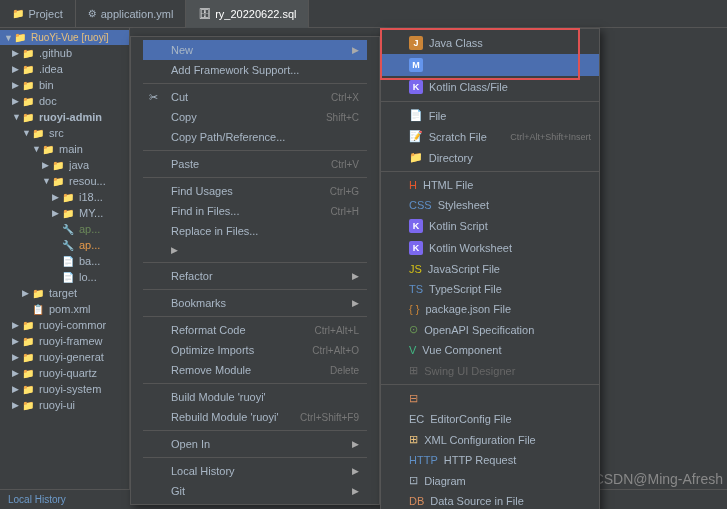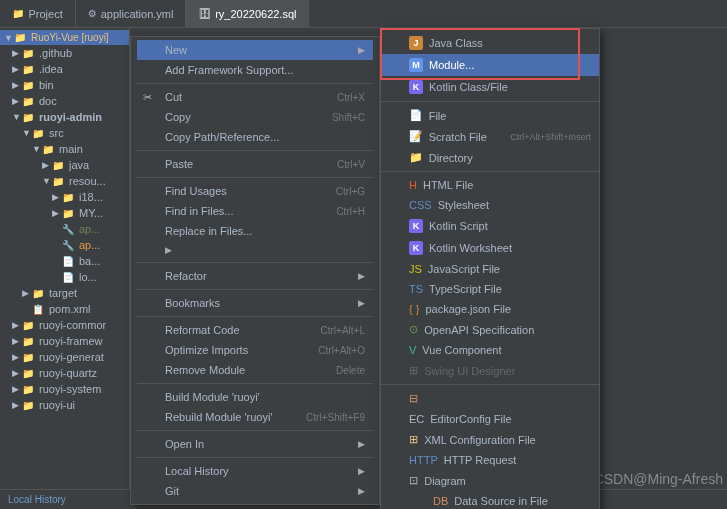--- a/index.html
+++ b/index.html
@@ -100,21 +100,21 @@
     
     .ctx-menu {
       position: absolute;
       top: 8px;
       left: 0px;
       width: 250px;
       background: #3c3f41;
       border: 1px solid #555;
       box-shadow: 3px 3px 8px rgba(0,0,0,0.5);
       z-index: 10;
-      padding: 3px 6px;
+      padding: 3px 12px;
     }
     .ctx-item {
       padding: 4px 8px 4px 28px;
       display: flex;
       align-items: center;
       justify-content: space-between;
       cursor: pointer;
       position: relative;
       color: #a9b7c6;
       font-size: 11px;
@@ -459,21 +459,20 @@
         <span class="sm-icon">
             <span class="icon-circle-j">J</span>
           </span>
         <span class="ctx-item-label">Java Class</span>
       </div>
 
       <div class="ctx-item" style="background:#4b6eaf;">
         <span class="sm-icon">
             <span class="icon-circle-m">M</span>
           </span>
-        <span class="ctx-item-label" style="color:#fff;">Module...</span>
       </div>
 
       <div class="ctx-item">
         <span class="sm-icon">
             <span class="icon-circle-k" style="background:#7b68ee;">K</span>
           </span>
         <span class="ctx-item-label">Kotlin Class/File</span>
       </div>
       <div class="ctx-separator"></div>
 
@@ -567,21 +566,21 @@
         <span class="sm-icon" style="color:#5f8fc6;">HTTP</span>
         <span class="ctx-item-label">HTTP Request</span>
       </div>
 
       <div class="ctx-item">
         <span class="sm-icon" style="color:#a9b7c6;">⊡</span>
         <span class="ctx-item-label">Diagram</span>
       </div>
 
       <div class="ctx-item">
-        <span class="sm-icon" style="color:#d68c5e;margin-left:24px;">DB</span>
+        <span class="sm-icon" style="color:#d68c5e;">DB</span>
         <span class="ctx-item-label">Data Source in File</span>
       </div>
     </div>
 
     <div class="highlight-box"></div>
 
     <div class="watermark">CSDN@Ming-Afresh</div>
 
   </div>
 </div>

